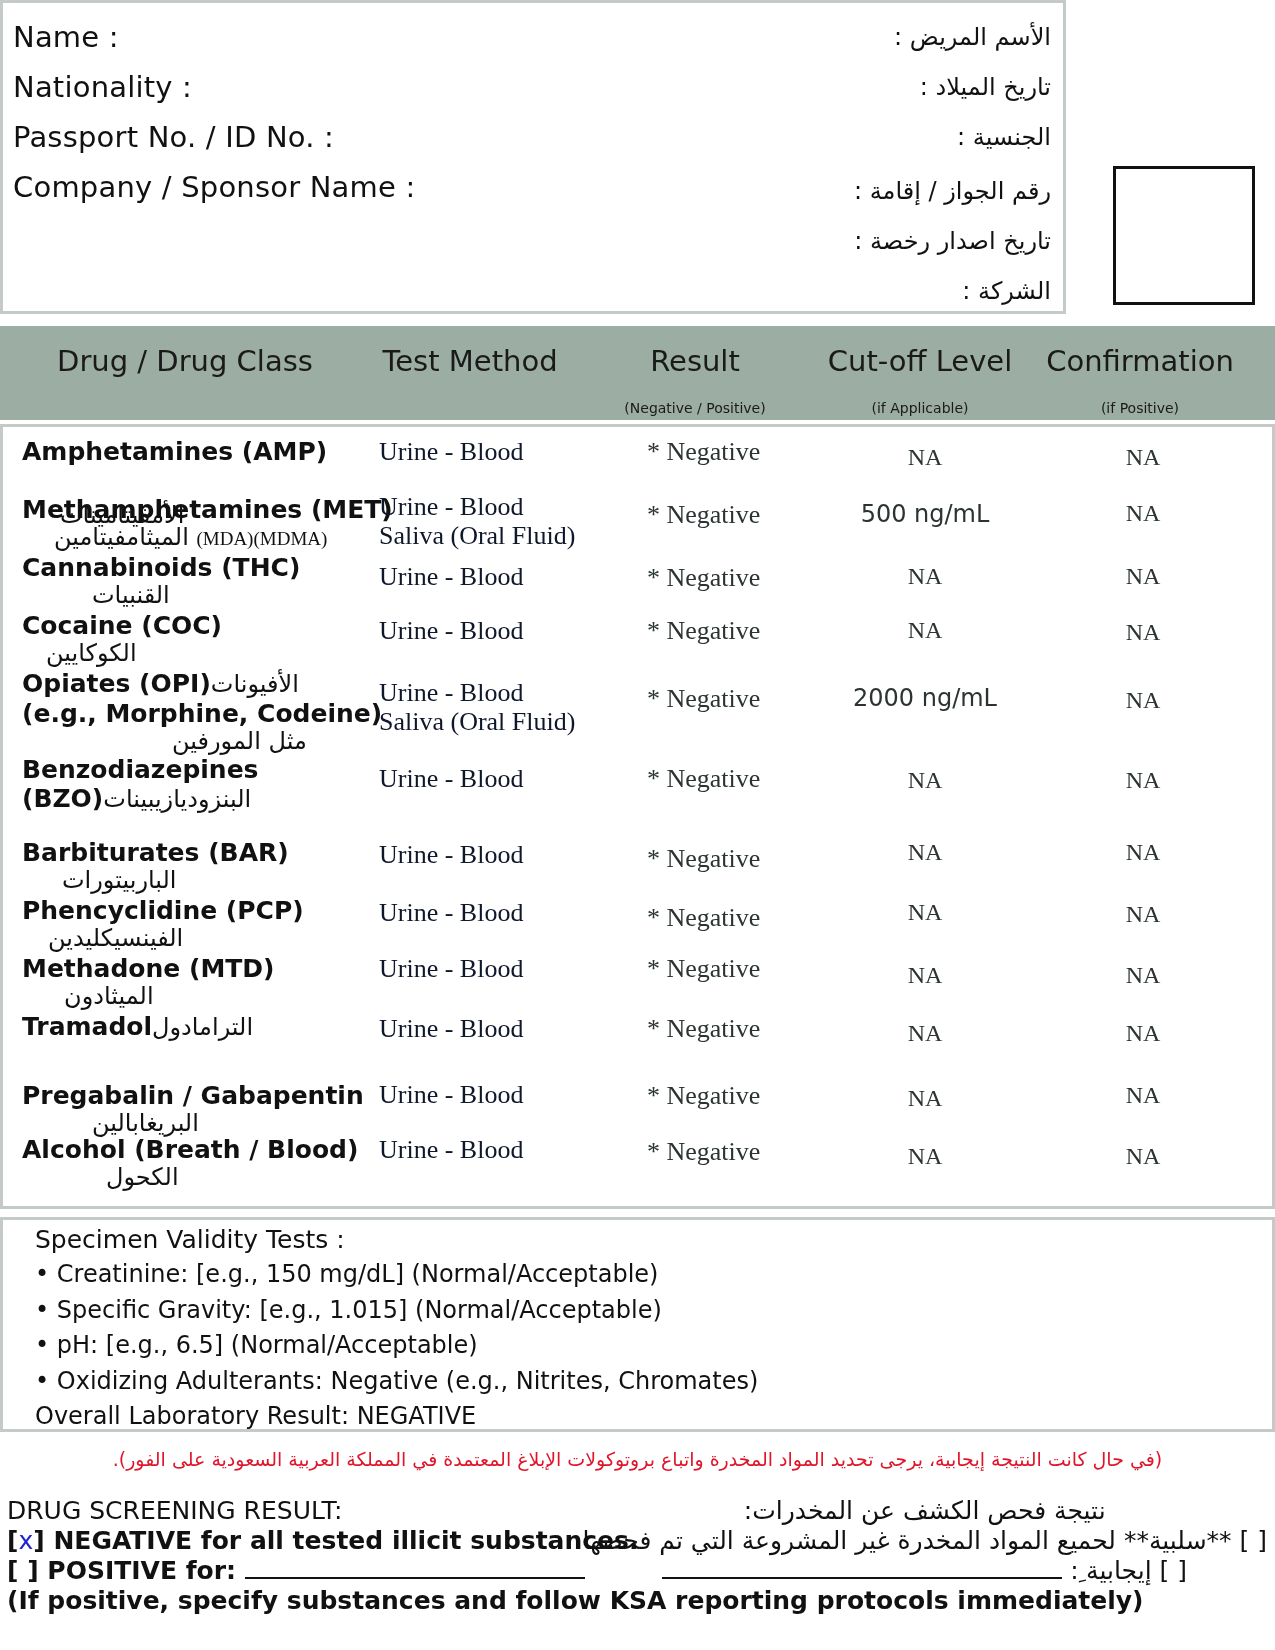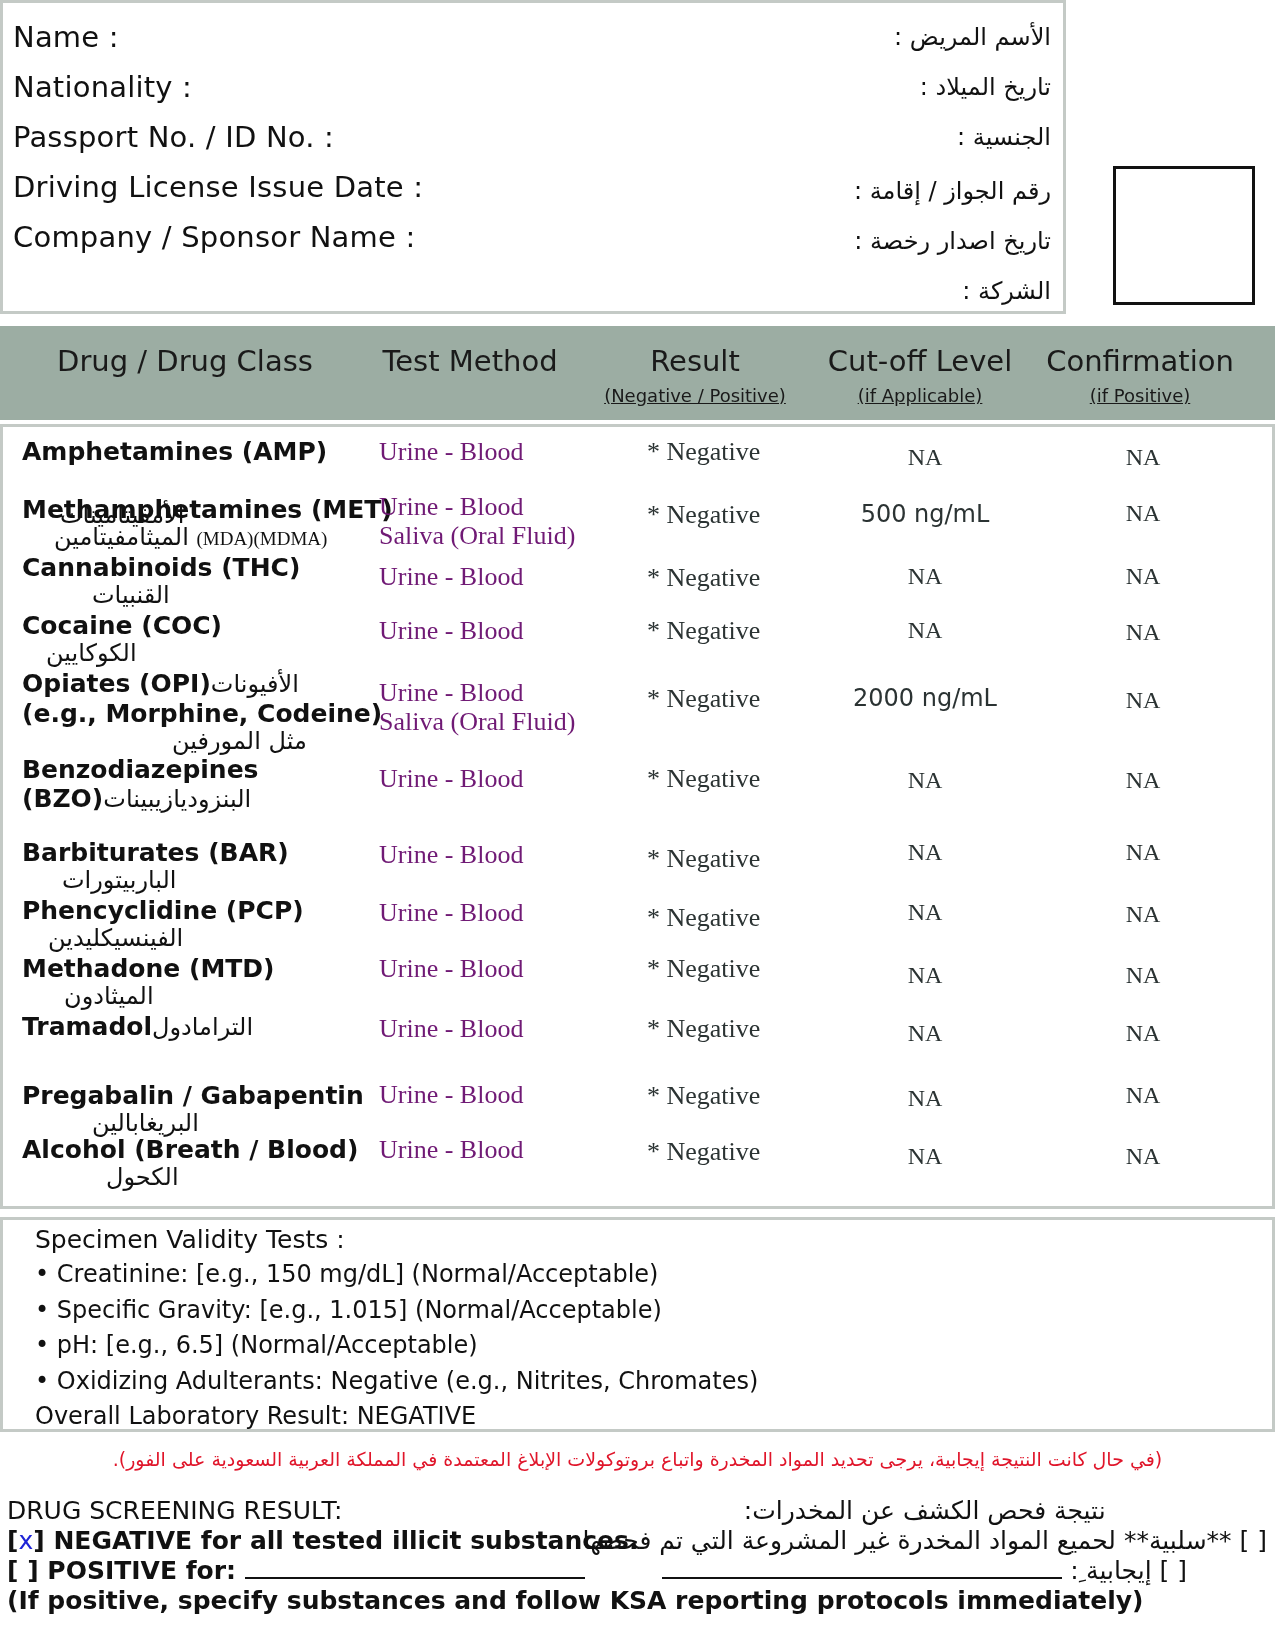--- a/index.html
+++ b/index.html
@@ -11,29 +11,29 @@
     .info-right { position: absolute; right: 12px; top: 12px; text-align: right; direction: rtl; }
     .info-row-en { font-size: 29px; height: 50px; line-height: 44px; white-space: nowrap; letter-spacing: 0.2px; }
     .info-row-ar { font-size: 24px; height: 50px; line-height: 44px; white-space: nowrap; }
     .info-row-ar:nth-child(4) { margin-top: 4px; }
     .photo-box { position: absolute; left: 1113px; top: 166px; width: 142px; height: 139px; border: 3px solid #111; box-sizing: border-box; }
 
     
     .thead { position: absolute; left: 0; top: 326px; width: 1275px; height: 94px; background: #9cada3; }
     .th { position: absolute; text-align: center; color: #1a1a1a; }
     .th .main { font-size: 29px; display: block; line-height: 30px; padding-top: 20px; white-space: nowrap; }
-    .th .sub { font-size: 18px; display: block; margin-top: 9px; white-space: nowrap; text-decoration: underline; }
+    .th .sub { font-size: 14px; display: block; margin-top: 24px; white-space: nowrap; }
 
     
     .tbody { position: absolute; left: 0; top: 424px; width: 1275px; height: 785px; border: 3px solid #c4cac6; box-sizing: border-box; }
     .row { position: absolute; left: 0; width: 1269px; }
     .drug { position: absolute; left: 19px; top: 0; font-weight: bold; font-size: 25px; line-height: 29px; white-space: nowrap; color: #111; }
     .drug .ar { font-weight: normal; font-size: 24px; display: block; line-height: 27px; }
     .drug .ar .sm { font-family: "Liberation Serif", serif; font-size: 19px; }
-    .method { position: absolute; left: 376px; font-family: "Liberation Serif", serif; font-size: 26px; line-height: 29px; color: #701a75; white-space: nowrap; }
+    .method { position: absolute; left: 376px; font-family: "Liberation Serif", serif; font-size: 26px; line-height: 29px; color: #0f172a; white-space: nowrap; }
     .result { position: absolute; left: 644px; font-family: "Liberation Serif", serif; font-size: 26px; color: #2b3333; white-space: nowrap; }
     .cutoff { position: absolute; left: 812px; width: 220px; text-align: center; font-size: 24px; color: #2b3333; white-space: nowrap; }
     .cutoff.serif { font-family: "Liberation Serif", serif; }
     .confirm { position: absolute; left: 1080px; width: 120px; text-align: center; font-family: "Liberation Serif", serif; font-size: 24px; color: #2b3333; }
 
     
     .specimen { position: absolute; left: 0; top: 1217px; width: 1275px; height: 215px; border: 3px solid #c4cac6; box-sizing: border-box; padding: 0 0 0 32px; }
     .spec-title { font-size: 25px; font-weight: normal; line-height: 35px; margin-top: 2px; color: #111; }
     .spec-line { font-size: 24px; line-height: 35.5px; color: #111; white-space: nowrap; }
 
@@ -46,21 +46,20 @@
     .blank-line { display: inline-block; border-bottom: 2px solid #111; vertical-align: baseline; height: 1px; }
   </style>
 </head>
 <body>
 
 <div class="info-box">
   <div class="info-left">
     <div class="info-row-en">Name :</div>
     <div class="info-row-en">Nationality :</div>
     <div class="info-row-en">Passport No. / ID No. :</div>
-    <div class="info-row-en">Driving License Issue Date :</div>
     <div class="info-row-en">Company / Sponsor Name :</div>
   </div>
   <div class="info-right">
     <div class="info-row-ar">الأسم المريض :</div>
     <div class="info-row-ar">تاريخ الميلاد :</div>
     <div class="info-row-ar">الجنسية :</div>
     <div class="info-row-ar">رقم الجواز / إقامة :</div>
     <div class="info-row-ar">تاريخ اصدار رخصة :</div>
     <div class="info-row-ar">الشركة :</div>
   </div>

